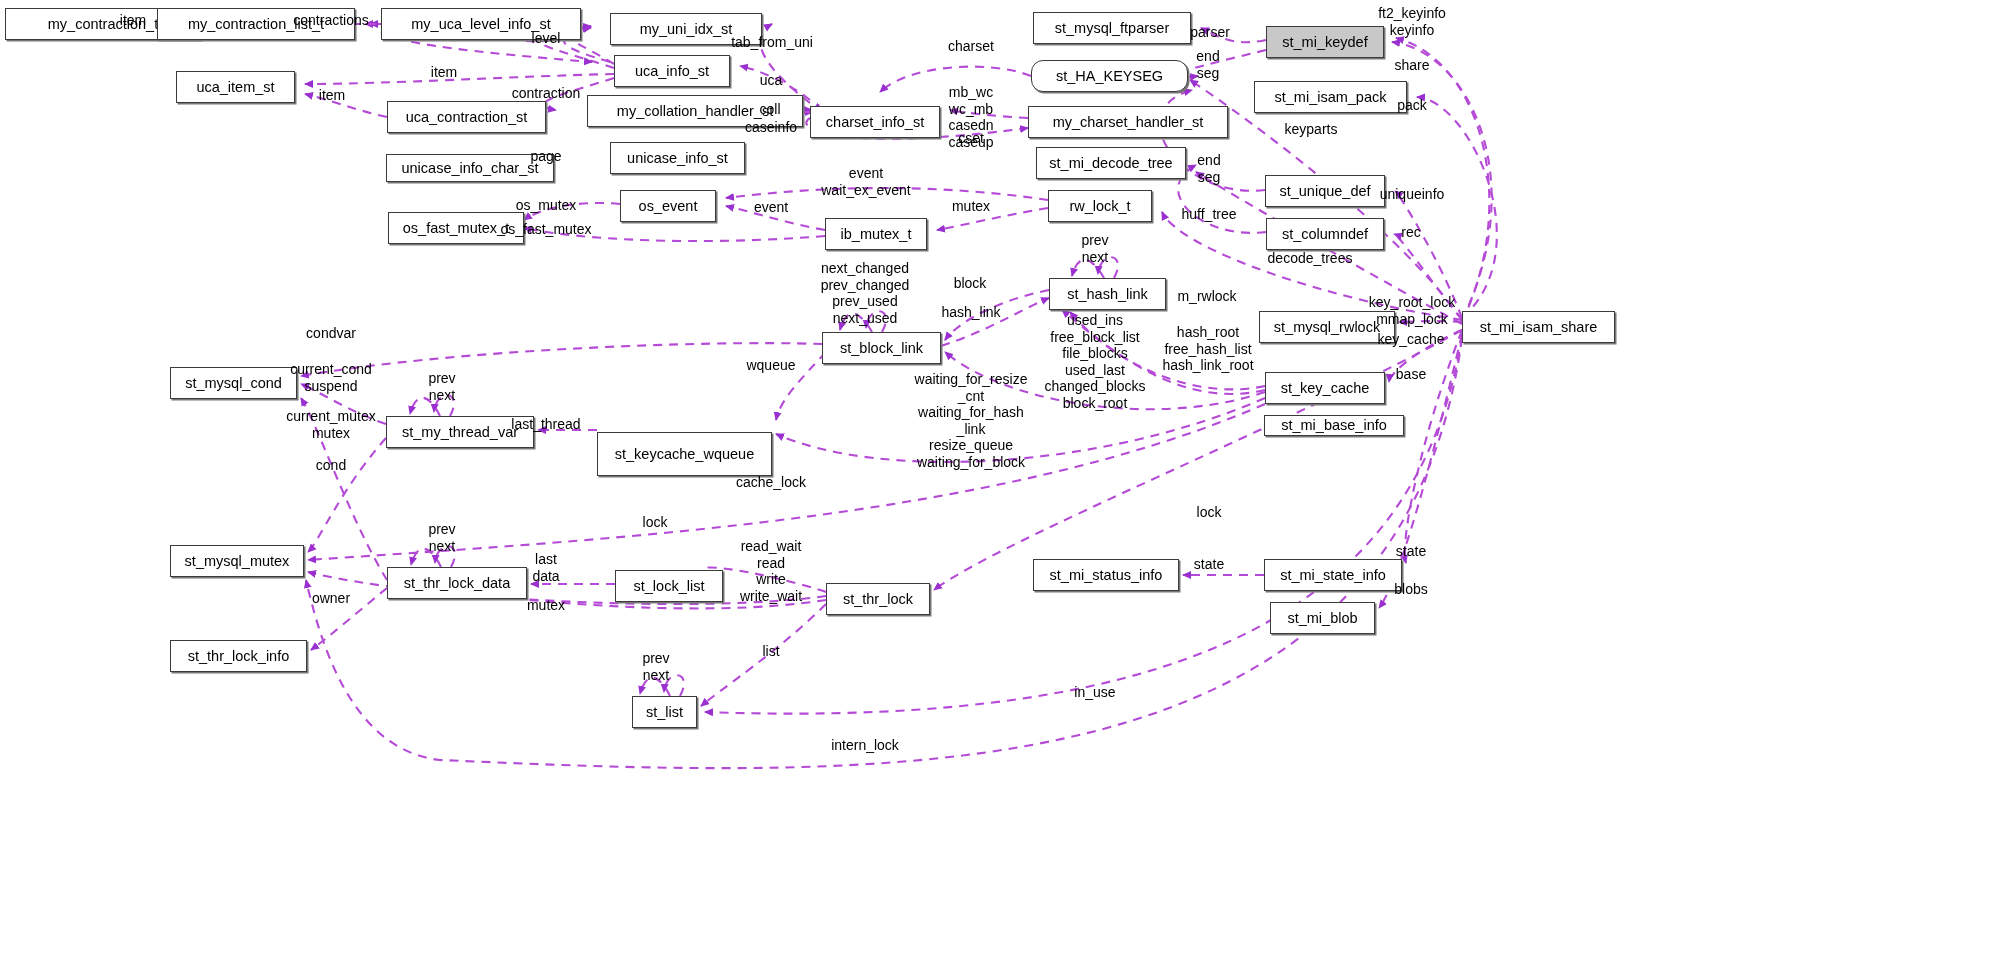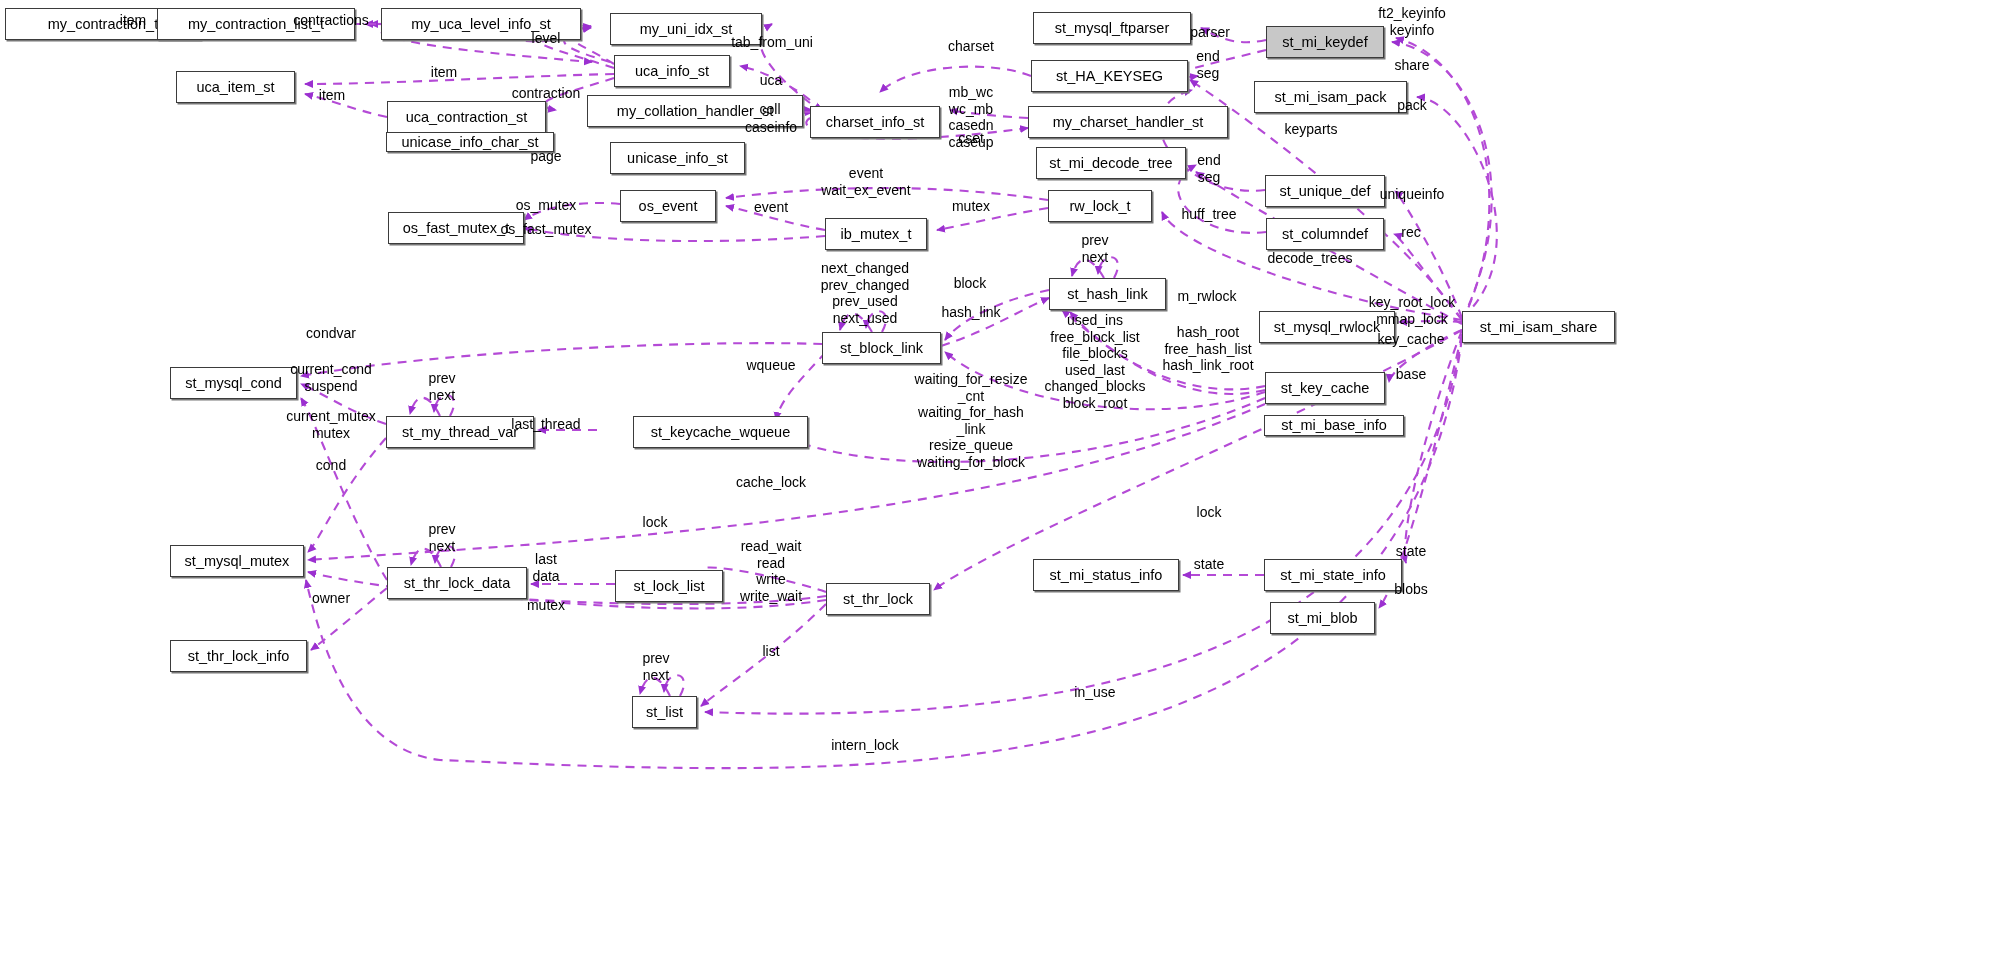--- a/index.html
+++ b/index.html
@@ -141,39 +141,39 @@
       </div>
       <div class="node hl" style="left: 1266px; top: 26px; width: 118px; height: 32px;">
         <span>st_mi_keydef</span>
       </div>
       <div class="node" style="left: 176px; top: 71px; width: 119px; height: 32px;">
         <span>uca_item_st</span>
       </div>
       <div class="node" style="left: 614px; top: 55px; width: 116px; height: 32px;">
         <span>uca_info_st</span>
       </div>
-      <div class="node" style="left: 1031px; top: 60px; width: 157px; height: 32px;">
+      <div class="node" style="left: 1031px; top: 60px; width: 157px; height: 32px; border-radius: 12px;">
         <span>st_HA_KEYSEG</span>
       </div>
       <div class="node" style="left: 1254px; top: 81px; width: 153px; height: 32px;">
         <span>st_mi_isam_pack</span>
       </div>
       <div class="node" style="left: 587px; top: 95px; width: 216px; height: 32px;">
         <span>my_collation_handler_st</span>
       </div>
       <div class="node" style="left: 810px; top: 106px; width: 130px; height: 32px;">
         <span>charset_info_st</span>
       </div>
       <div class="node" style="left: 1028px; top: 106px; width: 200px; height: 32px;">
         <span>my_charset_handler_st</span>
       </div>
       <div class="node" style="left: 387px; top: 101px; width: 159px; height: 32px;">
         <span>uca_contraction_st</span>
       </div>
-      <div class="node" style="left: 386px; top: 132px; width: 168px; height: 20px;">
+      <div class="node" style="left: 386px; top: 154px; width: 168px; height: 28px;">
         <span>unicase_info_char_st</span>
       </div>
       <div class="node" style="left: 610px; top: 142px; width: 135px; height: 32px;">
         <span>unicase_info_st</span>
       </div>
       <div class="node" style="left: 1036px; top: 147px; width: 150px; height: 32px;">
         <span>st_mi_decode_tree</span>
       </div>
       <div class="node" style="left: 1265px; top: 175px; width: 120px; height: 32px; justify-content: center;">
         <span>st_unique_def</span>
@@ -207,21 +207,21 @@
       </div>
       <div class="node" style="left: 1265px; top: 372px; width: 120px; height: 32px;">
         <span>st_key_cache</span>
       </div>
       <div class="node" style="left: 170px; top: 367px; width: 127px; height: 32px;">
         <span>st_mysql_cond</span>
       </div>
       <div class="node" style="left: 386px; top: 416px; width: 148px; height: 32px;">
         <span>st_my_thread_var</span>
       </div>
-      <div class="node" style="left: 597px; top: 416px; width: 175px; height: 32px; margin-left: 36px;">
+      <div class="node" style="left: 597px; top: 432px; width: 175px; height: 44px;">
         <span>st_keycache_wqueue</span>
       </div>
       <div class="node" style="left: 1264px; top: 415px; width: 140px; height: 21px;">
         <span>st_mi_base_info</span>
       </div>
       <div class="node" style="left: 170px; top: 545px; width: 134px; height: 32px;">
         <span>st_mysql_mutex</span>
       </div>
       <div class="node" style="left: 1033px; top: 559px; width: 146px; height: 32px;">
         <span>st_mi_status_info</span>

